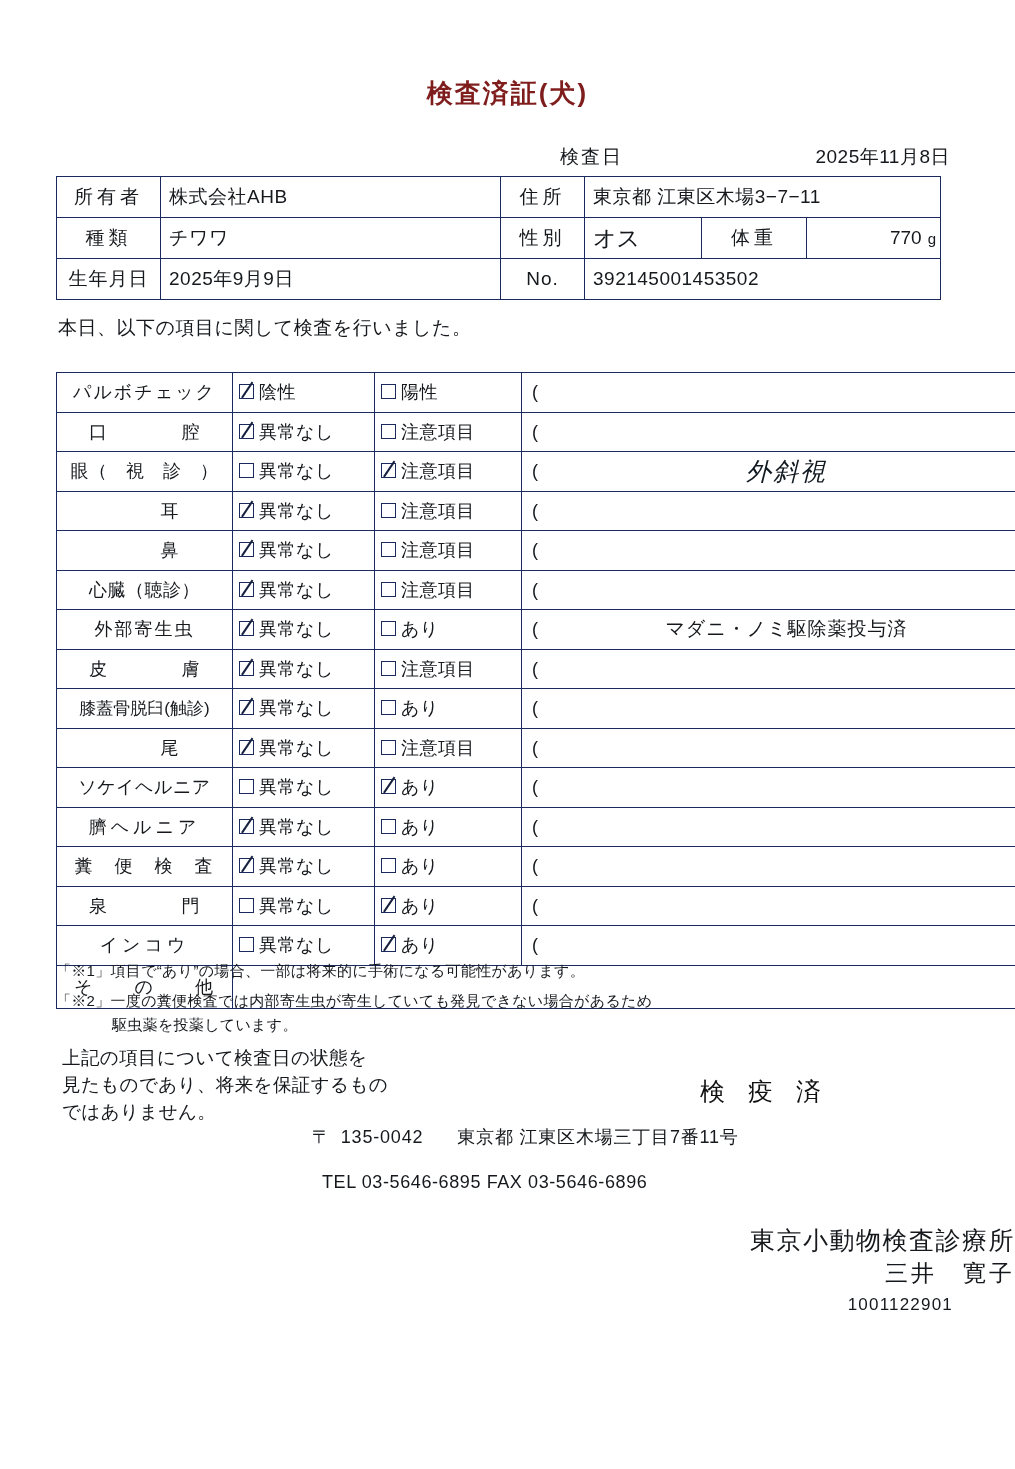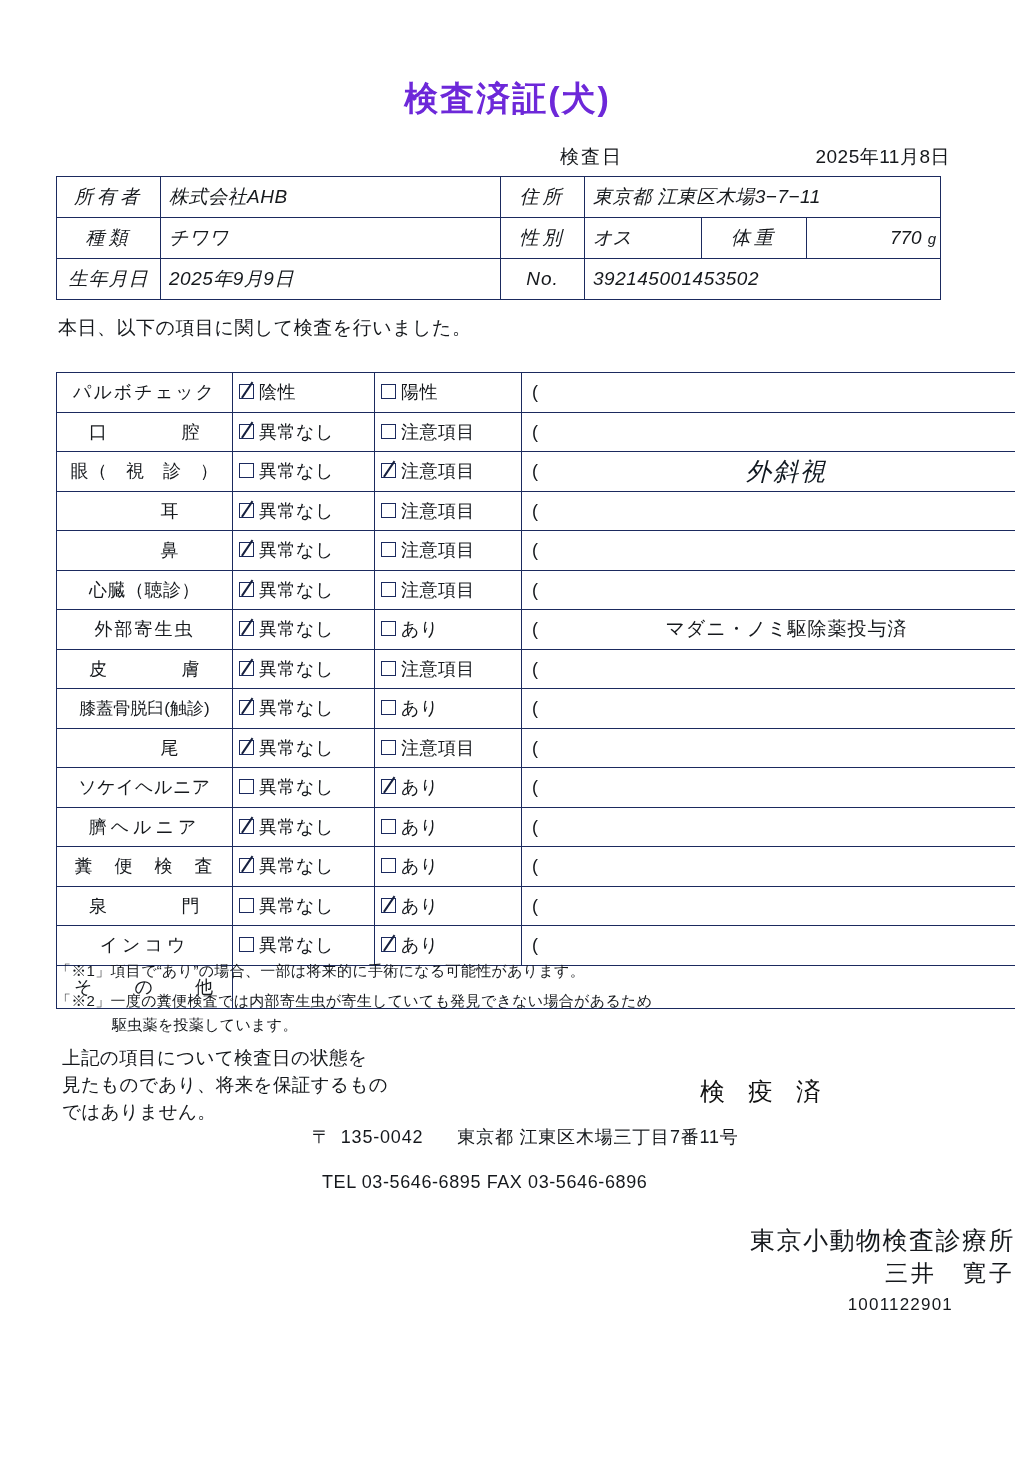--- a/index.html
+++ b/index.html
@@ -22,24 +22,24 @@
     box-sizing: border-box;
   }
 
   
   .title {
     position: absolute;
     top: 76px;
     left: 0;
     width: 1015px;
     text-align: center;
-    font-size: 34px;
+    font-size: 26px;
     letter-spacing: 2px;
     font-weight: 600;
-    color: #6d28d9;
+    color: #7f1d1d;
   }
 
   
   .exam-date-row {
     position: absolute;
     top: 144px;
     left: 560px;
     width: 390px;
     display: flex;
     justify-content: space-between;
@@ -57,21 +57,20 @@
     width: 884px;
     border-collapse: collapse;
     table-layout: fixed;
   }
   .hdr-table td {
     border: 1.6px solid #1b2a5e;
     height: 40px;
     font-size: 19px;
     padding: 0 8px;
     vertical-align: middle;
-    font-style: italic;
   }
   .hdr-lbl {
     text-align: center;
     letter-spacing: 4px;
     width: 104px;
   }
   .hdr-lbl.tight { letter-spacing: 1px; }
   .hdr-val { letter-spacing: 0.5px; }
   .wt-unit { font-size: 15px; padding-left: 6px; }
 
@@ -263,21 +262,21 @@
         <td class="hdr-val">東京都 江東区木場3−7−11</td>
       </tr>
       <tr>
         <td class="hdr-lbl">種類</td>
         <td class="hdr-val">チワワ</td>
         <td class="hdr-lbl">性別</td>
         <td style="padding:0">
           <table style="width:100%;border-collapse:collapse;table-layout:fixed">
             <tbody>
                 <tr>
-              <td style="border:none;width:100px;padding-left:8px;font-size:19px">オス</td>
+              <td style="border:none;width:100px;padding-left:8px;font-size:23px">オス</td>
               <td style="border:none;border-left:1.6px solid #1b2a5e;width:88px;text-align:center;letter-spacing:4px;font-size:19px">体重</td>
               <td style="border:none;border-left:1.6px solid #1b2a5e;text-align:right;padding-right:4px;font-size:19px">
                 <span>770</span><span class="wt-unit">g</span>
               </td>
             </tr>
           </tbody>
             </table>
         </td>
       </tr>
       <tr>

